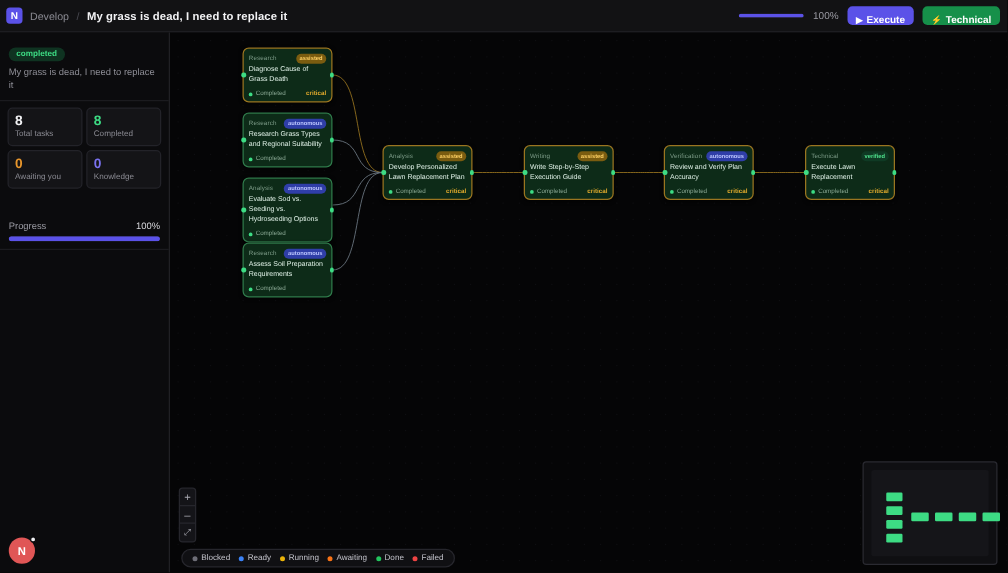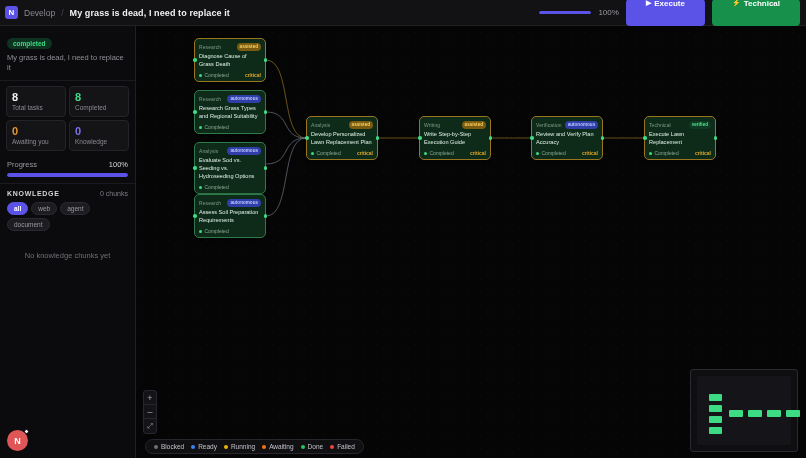--- a/index.html
+++ b/index.html
@@ -31,22 +31,22 @@
   .crumb-link { font-size: 8.5px; color: #8a8a92; }
   .crumb-sep { font-size: 8.5px; color: #4a4a52; }
   .crumb-title { font-size: 9px; color: #f2f2f4; font-weight: bold; letter-spacing: .1px; }
   .topbar-right { margin-left: auto; display: flex; align-items: center; gap: 7px; }
   .progress-mini {
     width: 52px; height: 3px; border-radius: 2px; background: #2a2a30; overflow: hidden;
   }
   .progress-mini > i { display: block; height: 100%; background: #5b52e8; border-radius: 2px; }
   .pct-label { font-size: 8px; color: #9a9aa2; }
   .btn {
-    height: 27px; border-radius: 4px; padding: 0 20px;
-    display: flex; align-items: flex-start; gap: 3px;
+    height: 15px; border-radius: 4px; padding: 0 7px;
+    display: flex; align-items: flex-end; gap: 3px;
     font-size: 8px; font-weight: bold; color: #fff; cursor: pointer;
     border: none; white-space: nowrap;
   }
   .btn-exec { background: #5b52e8; }
   .btn-synth { background: #16904a; }
   .btn .gi { font-size: 7px; line-height: 1; }
 
   
   .body-row { flex: 1; display: flex; min-height: 0; }
 
@@ -71,21 +71,21 @@
     display: grid; grid-template-columns: 1fr 1fr;
     gap: 3px; padding: 5px 6px 4px 6px;
   }
   .stat {
     background: #141417; border: 1px solid #232329;
     border-radius: 4px; padding: 4px 5px 5px 5px;
   }
   .stat-num { font-size: 11px; font-weight: bold; line-height: 1.1; }
   .stat-lbl { font-size: 6.5px; color: #8a8a92; margin-top: 1px; }
 
-  .progress-block { padding: 5px 7px 6px 7px; border-bottom: 1px solid #1b1b1f; }
+  .progress-block { padding: 5px 7px 6px 7px; border-bottom: 1px solid #1b1b1f; margin-top: 16px; }
   .progress-row { display: flex; justify-content: space-between; align-items: baseline; }
   .progress-row span { font-size: 7.5px; color: #9a9aa2; }
   .progress-row .pv { color: #d8d8dc; }
   .progress-track { margin-top: 4px; height: 4px; border-radius: 3px; background: #26262c; overflow: hidden; }
   .progress-track > i { display: block; height: 100%; background: #5b52e8; border-radius: 3px; }
 
   .knowledge { padding: 6px 7px 0 7px; }
   .k-head { display: flex; justify-content: space-between; align-items: baseline; }
   .k-title { font-size: 7px; font-weight: bold; letter-spacing: .7px; color: #d4d4d8; }
   .k-count { font-size: 7px; color: #7d7d85; }
@@ -246,33 +246,20 @@
       <div class="progress-block">
         <div class="progress-row">
           <span>Progress</span>
           <span class="pv">100%</span>
         </div>
         <div class="progress-track">
             <i id="side-prog" style="width: 100%;"></i>
           </div>
       </div>
 
-      <div class="knowledge">
-        <div class="k-head">
-          <div class="k-title">KNOWLEDGE</div>
-          <div class="k-count">0 chunks</div>
-        </div>
-        <div class="chips" id="chips">
-            <div class="chip active">all</div>
-            <div class="chip">web</div>
-            <div class="chip">agent</div>
-            <div class="chip">document</div>
-          </div>
-        <div class="k-empty">No knowledge chunks yet</div>
-      </div>
 
       <div class="left-foot">
         <div class="avatar">
           <span>N</span>
           <span class="avatar-dot"></span>
         </div>
       </div>
     </div>
 
     <div class="canvas">

